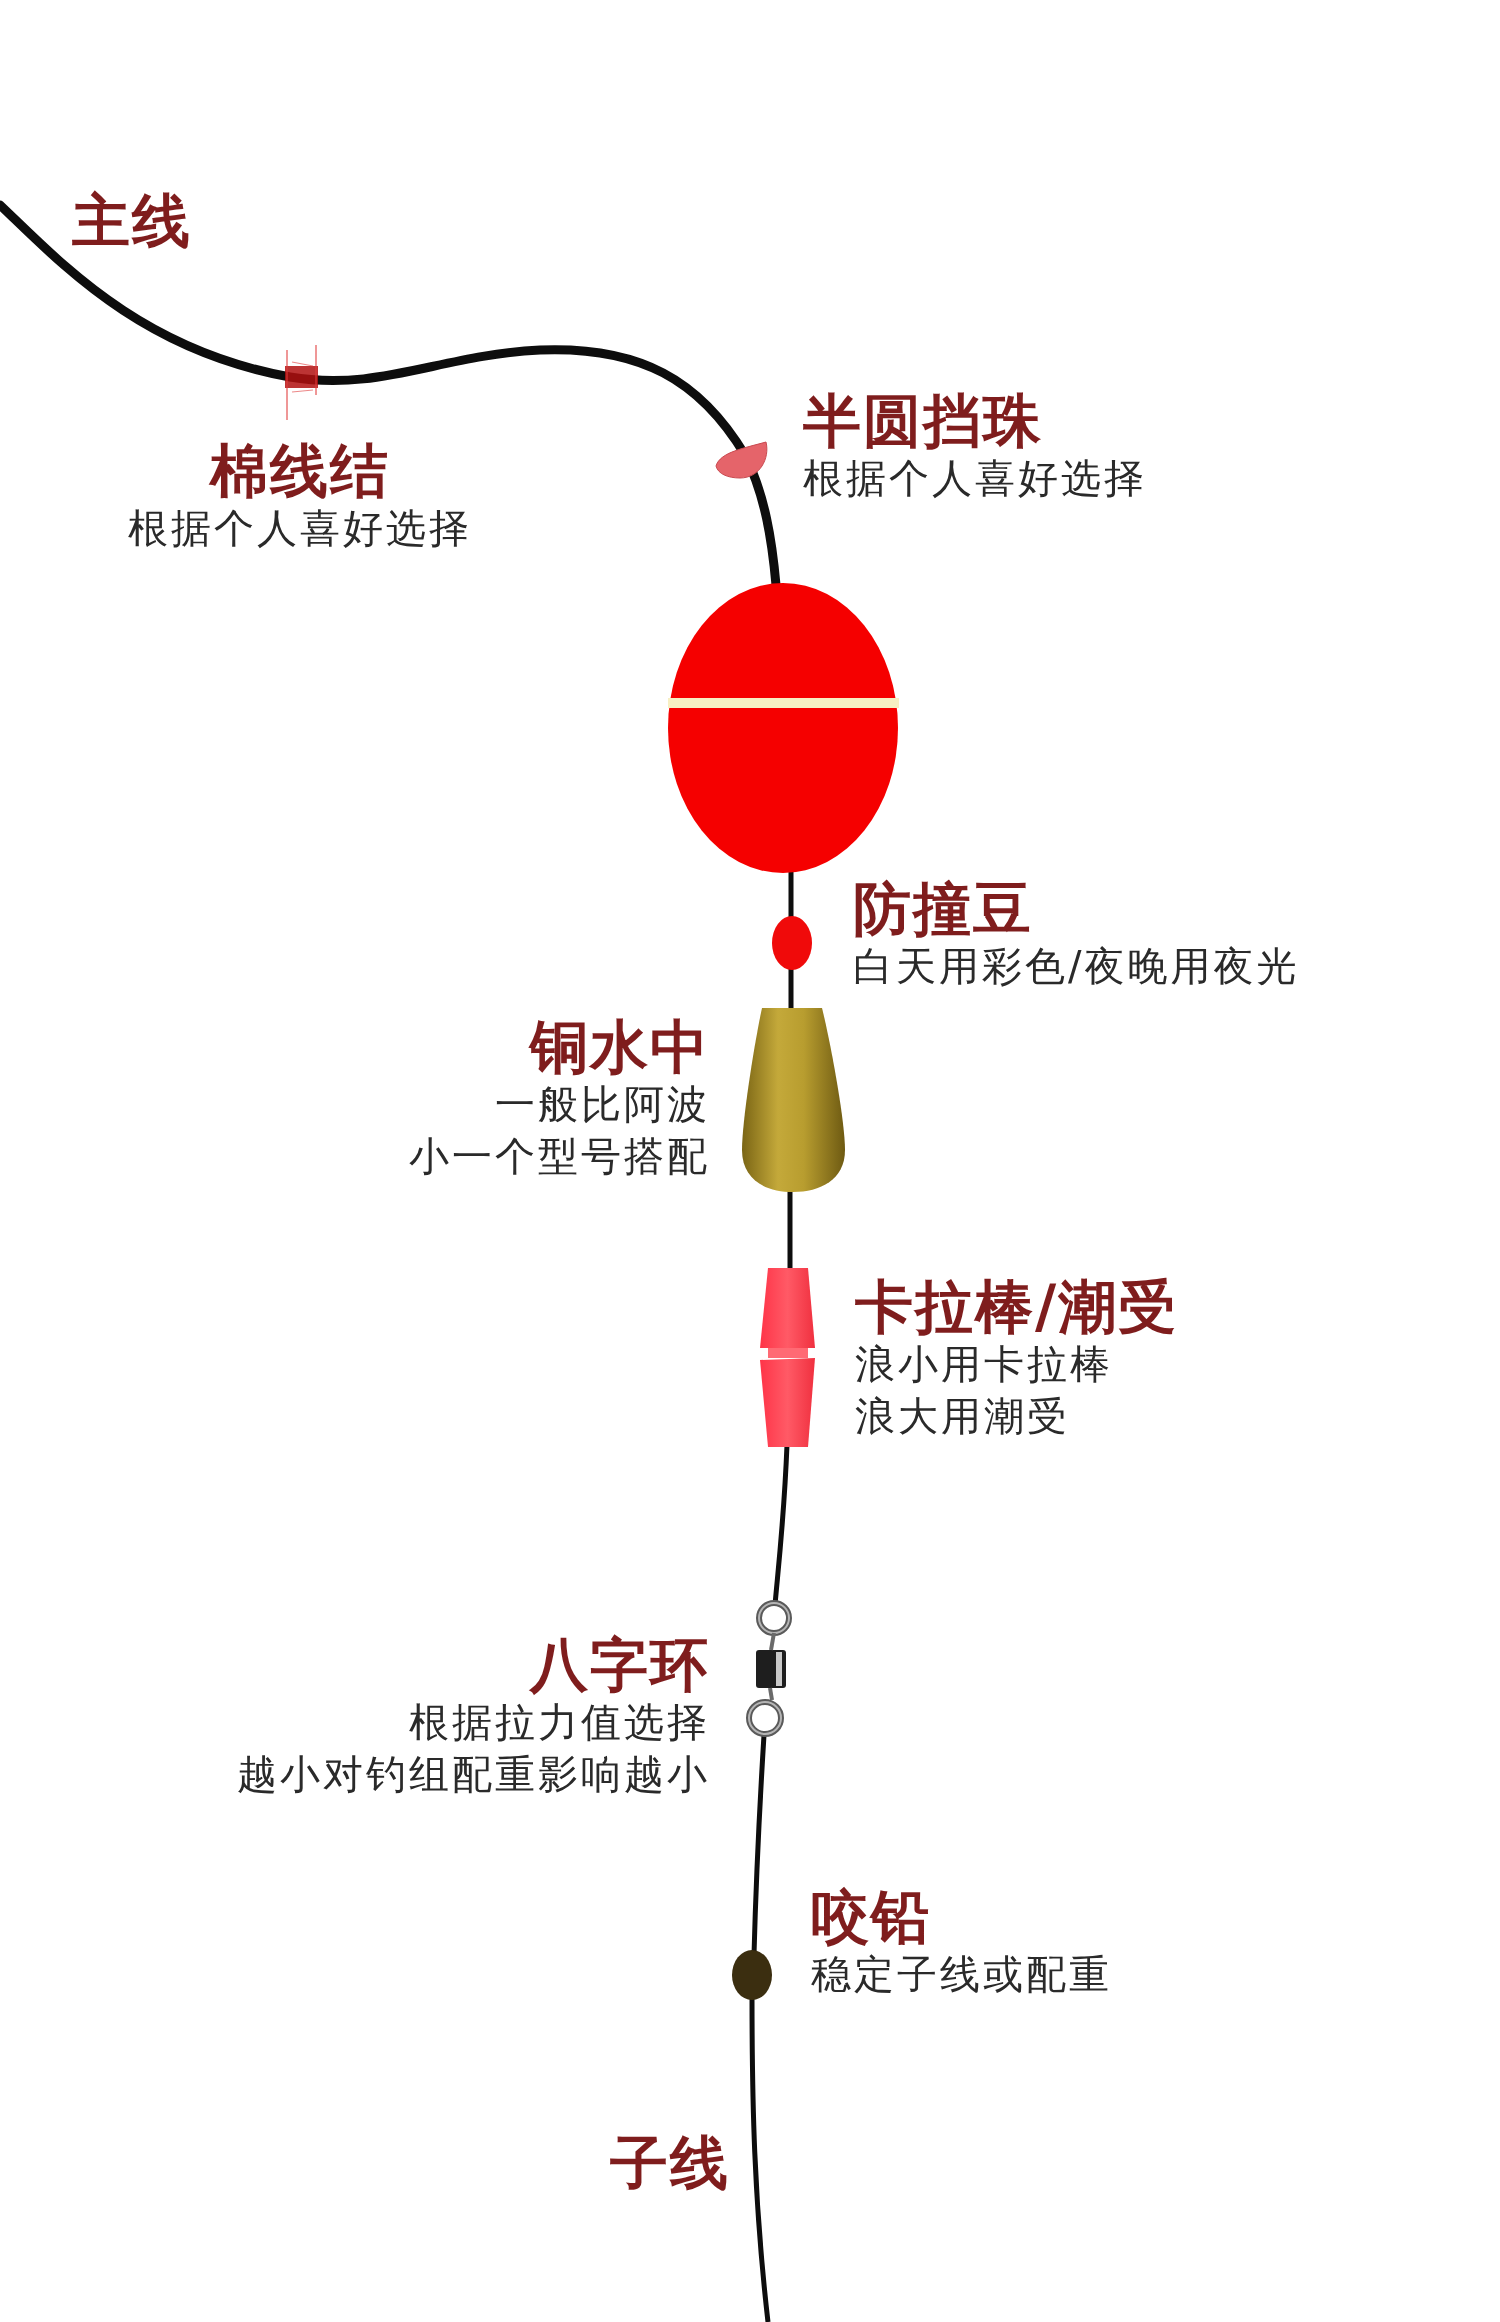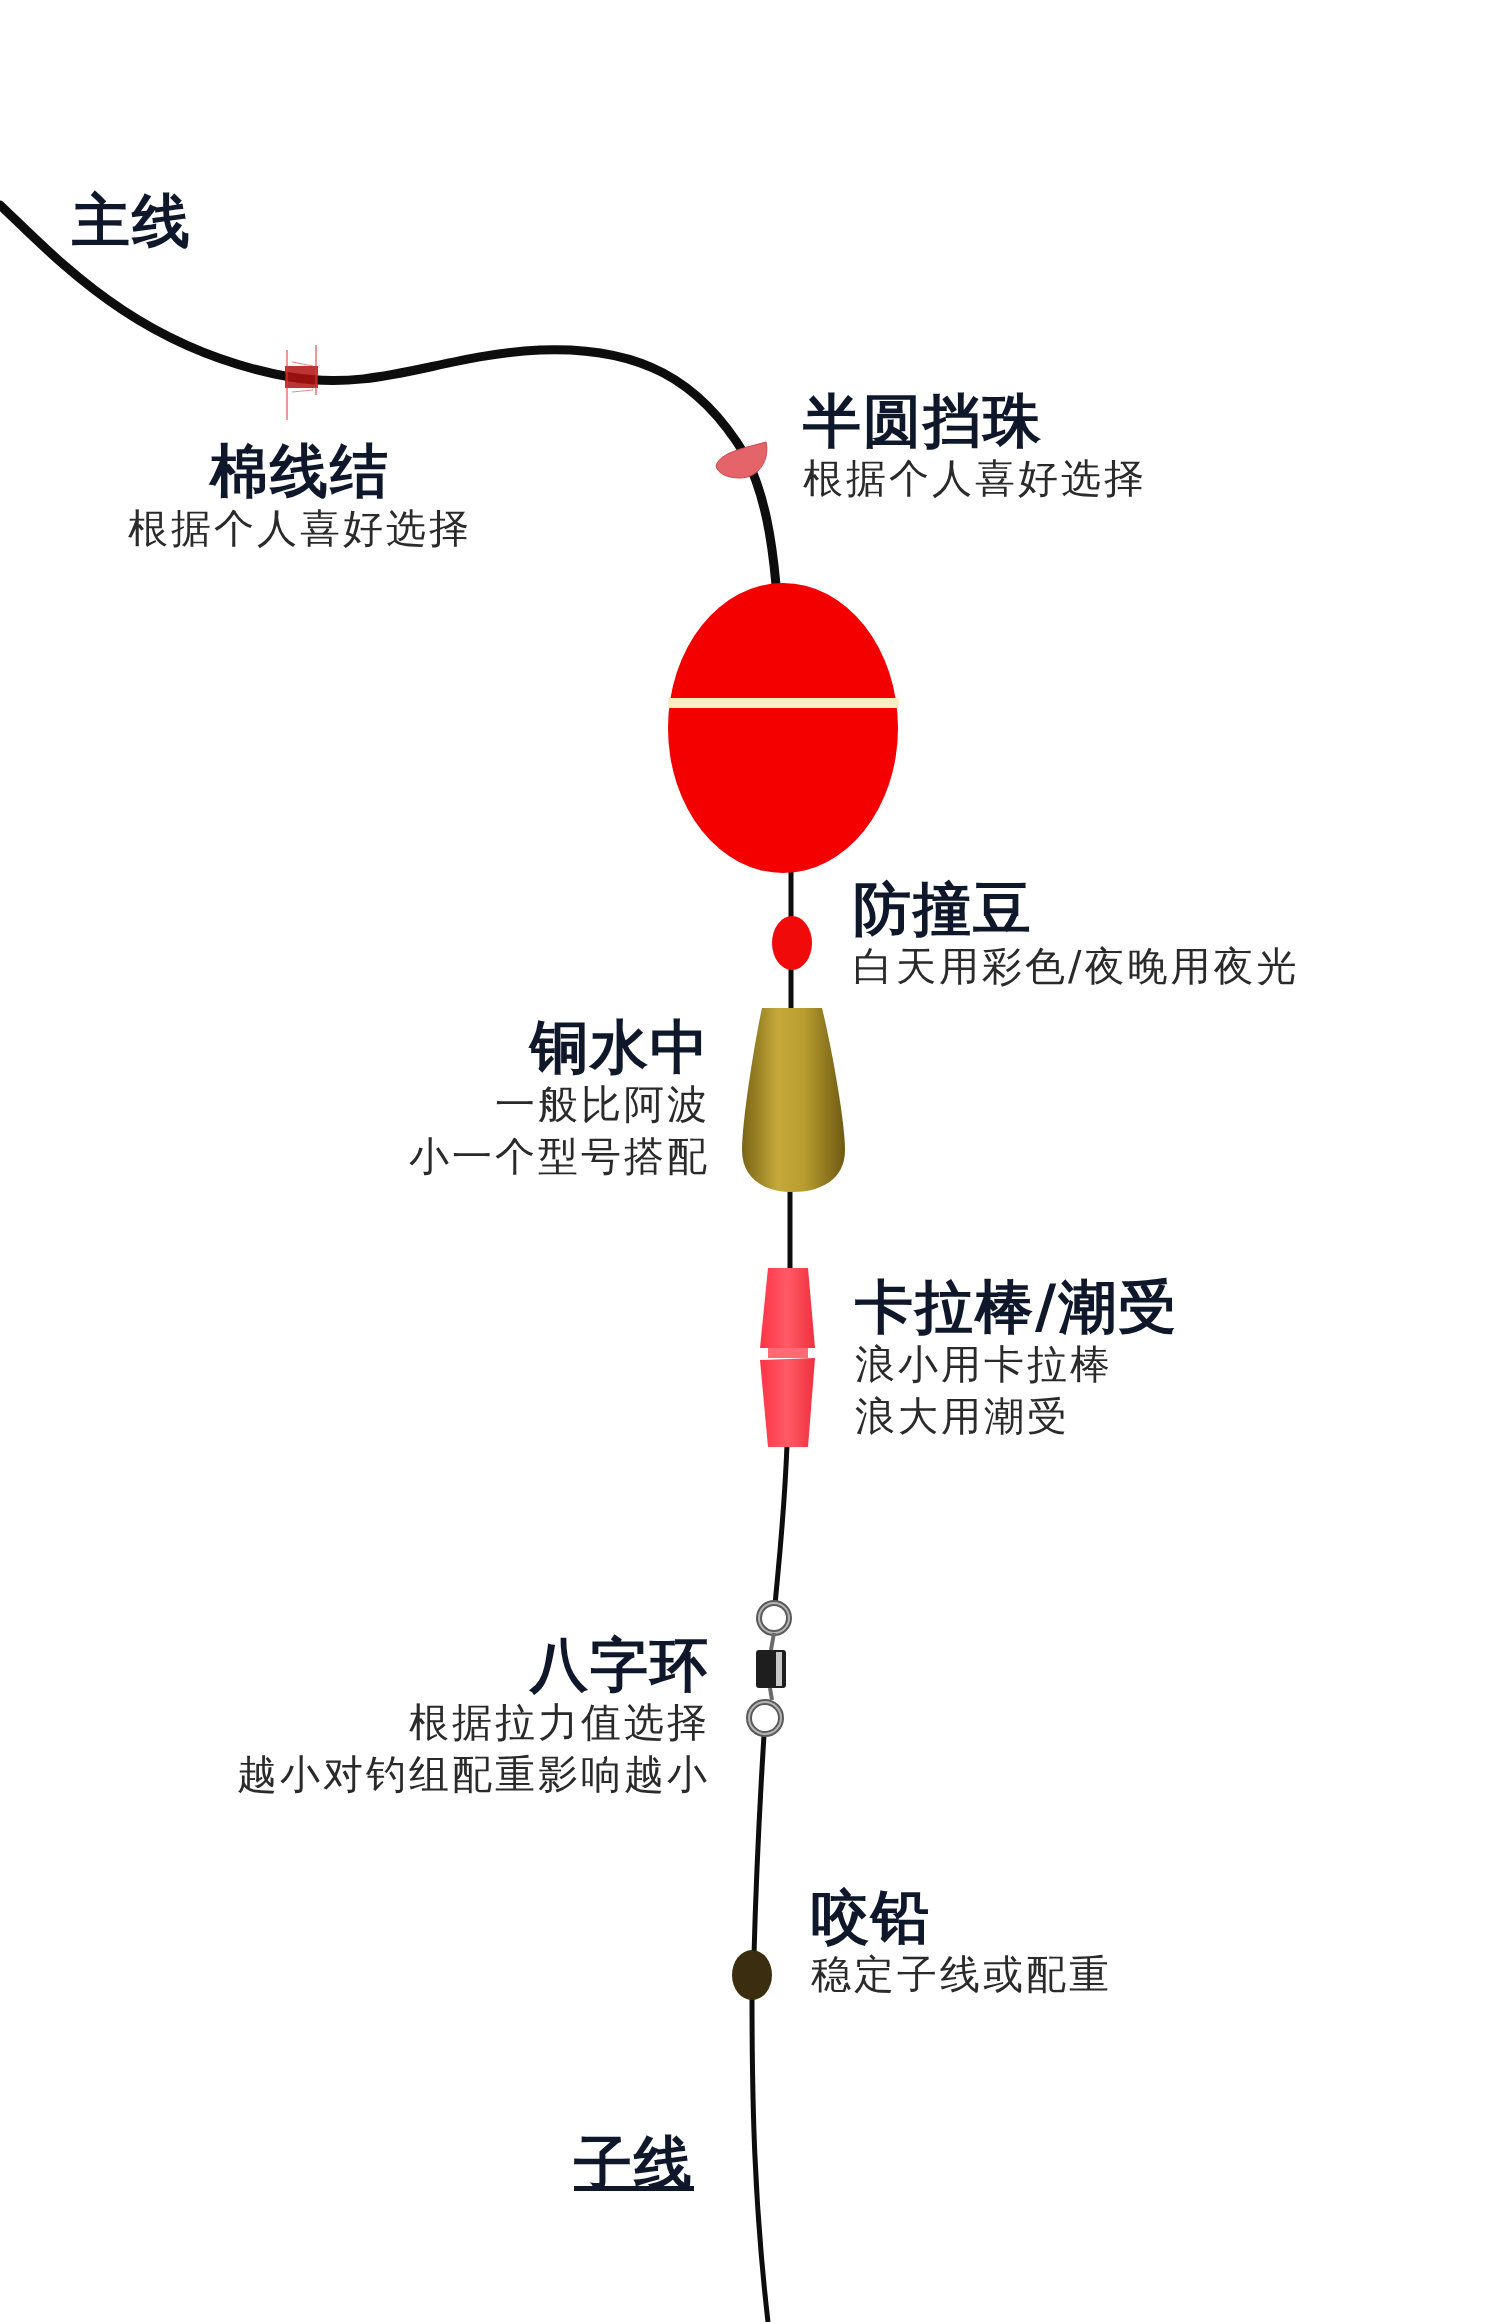--- a/index.html
+++ b/index.html
@@ -1,19 +1,19 @@
 <!DOCTYPE html>
 <html><head>
 <meta charset="utf-8">
 <style>
   html,body{margin:0;padding:0;background:#ffffff;}
   body{width:1500px;height:2322px;position:relative;overflow:hidden;font-family:"DejaVu Sans","Liberation Sans",sans-serif;}
   .diagram{position:absolute;left:0;top:0;width:1500px;height:2322px;}
   .label{position:absolute;color:#1a1a1a;white-space:nowrap;}
-  .title{font-weight:bold;font-size:58px;line-height:62px;letter-spacing:2px;color:#0f172a;}
+  .title{font-weight:bold;font-size:58px;line-height:62px;letter-spacing:2px;color:#7f1d1d;}
   .sub{font-size:40px;line-height:52px;letter-spacing:3px;color:#2a2a2a;}
   .right{text-align:right;}
   .left{text-align:left;}
   .center{text-align:center;}
 </style>
 </head>
 <body>
 
 <div class="diagram">
 
@@ -114,15 +114,15 @@
     <div class="title">八字环</div>
     <div class="sub">根据拉力值选择</div>
     <div class="sub">越小对钓组配重影响越小</div>
   </div>
 
   <div class="label left" style="left:811px;top:1886px;">
     <div class="title">咬铅</div>
     <div class="sub">稳定子线或配重</div>
   </div>
 
-  <div class="label title right" style="left:484px;top:2132px;width:210px;text-decoration:underline;">子线</div>
+  <div class="label title right" style="left:520px;top:2132px;width:210px;">子线</div>
 
 </div>
 
 </body></html>

